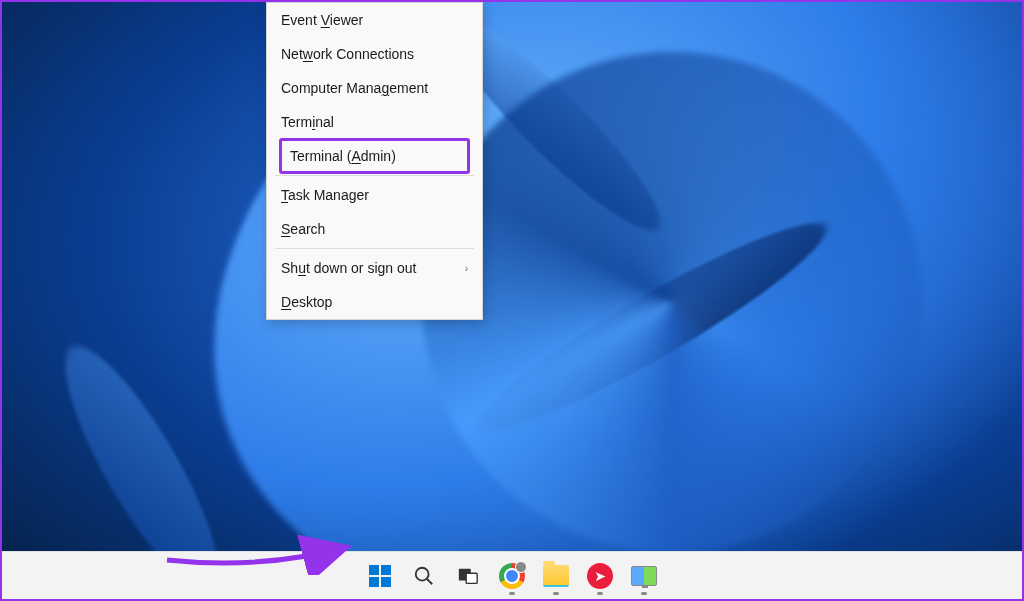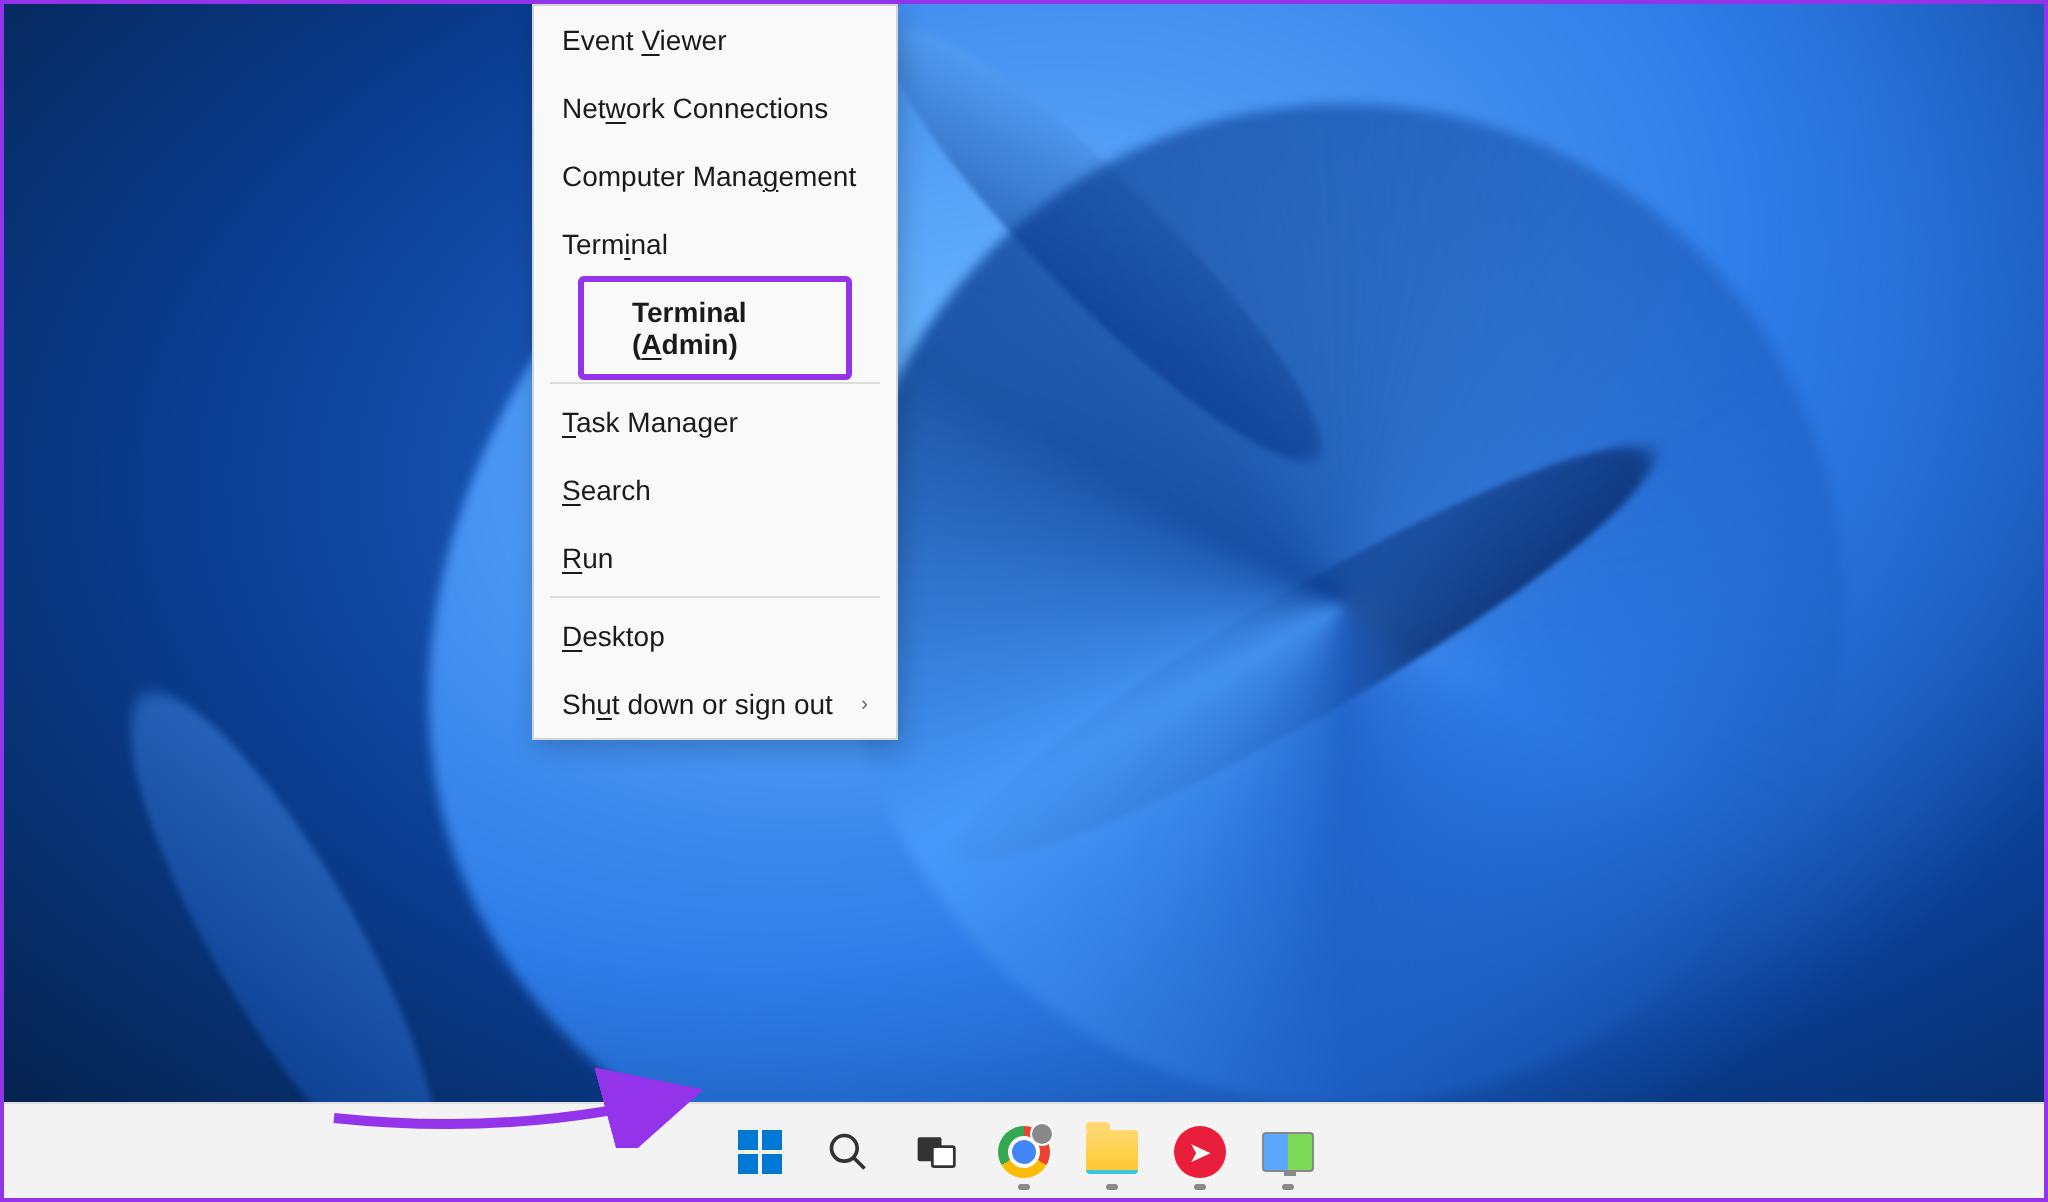--- a/index.html
+++ b/index.html
@@ -46,21 +46,21 @@
       border-radius: 50%;
     }
     .swirl1 { top: 20px; left: 400px; width: 300px; height: 200px; background: linear-gradient(135deg, #5aa8ff, #1a4d9e); transform: rotate(45deg) scaleY(0.3); filter: blur(4px); }
     .swirl2 { top: 200px; left: 450px; width: 400px; height: 250px; background: linear-gradient(135deg, #3a7dd8, #0a2d6e); transform: rotate(-30deg) scaleY(0.25); filter: blur(5px); }
     .swirl3 { bottom: 40px; left: 0; width: 280px; height: 180px; background: linear-gradient(135deg, #2e6dc4, #0a3d91); transform: rotate(60deg) scaleY(0.4); filter: blur(4px); opacity: 0.9; }
 
     .context-menu {
       position: absolute;
       left: 264px;
       top: 0;
-      width: 183px;
+      width: 217px;
       background: #f9f9f9;
       border: 1px solid #d4d4d4;
       box-shadow: 2px 4px 12px rgba(0,0,0,0.2);
       z-index: 100;
     }
     .menu-item {
       padding: 9px 14px;
       font-size: 14px;
       color: #1a1a1a;
       cursor: pointer;
@@ -73,23 +73,22 @@
       background: #ddd;
       margin: 2px 8px;
     }
     .menu-item .chevron {
       font-size: 10px;
       color: #666;
     }
     .highlighted {
       border: 3px solid #9333ea;
       border-radius: 3px;
-      margin: -1px 22px;
-      padding: 7px 24px;
-      font-weight: bold;
+      margin: -1px 12px;
+      padding: 7px 8px;
     }
     .underline { text-decoration: underline; text-decoration-thickness: 1px; text-underline-offset: 2px; }
 
     .taskbar {
       position: absolute;
       bottom: 0;
       left: 0;
       right: 0;
       height: 48px;
       background: #f3f3f3;
@@ -180,30 +179,27 @@
     <div class="menu-item highlighted">
       <span>Terminal (<span class="underline">A</span>dmin)</span>
     </div>
     <div class="menu-separator"></div>
     <div class="menu-item">
       <span><span class="underline">T</span>ask Manager</span>
     </div>
     <div class="menu-item">
       <span><span class="underline">S</span>earch</span>
     </div>
-    <div class="menu-item">
-      <span><span class="underline">R</span>un</span>
-    </div>
     <div class="menu-separator"></div>
-    <div class="menu-item">
-      <span><span class="underline">D</span>esktop</span>
-    </div>
     <div class="menu-item">
       <span>Sh<span class="underline">u</span>t down or sign out</span>
       <span class="chevron">›</span>
+    </div>
+    <div class="menu-item">
+      <span><span class="underline">D</span>esktop</span>
     </div>
   </div>
 
 <div class="arrow">
   <svg viewBox="0 0 200 40">
     <defs>
       <marker id="ah" markerWidth="12" markerHeight="12" refX="9" refY="5" orient="auto">
         <path d="M0,0 L10,5 L0,10 Z" fill="#9333ea"></path>
       </marker>
     </defs>

